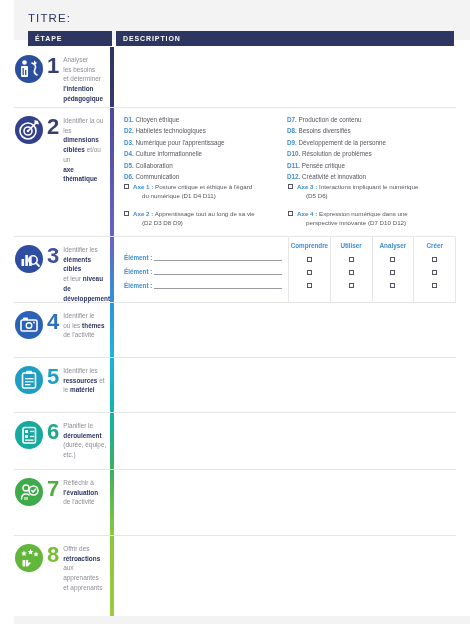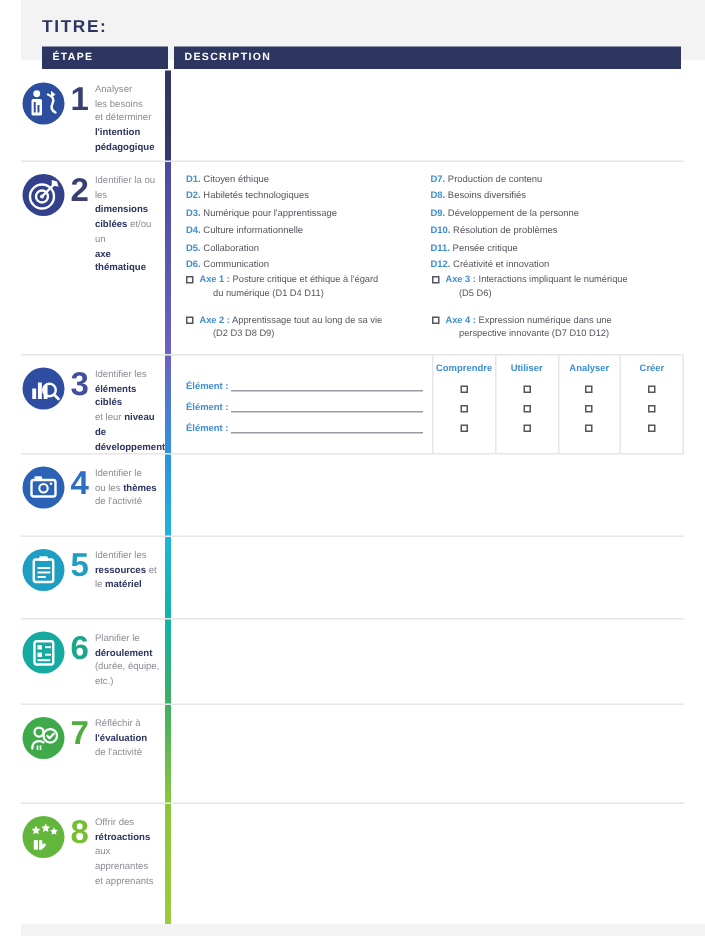--- a/index.html
+++ b/index.html
@@ -48,21 +48,21 @@
     height: 8px;
     background: #f3f3f3;
   }
 
   
   .titre {
     position: absolute;
     left: 28px;
     top: 12px;
     font-size: 11.5px;
-    font-weight: bold;
+    font-weight: normal;
     letter-spacing: 1.1px;
     color: #2d3561;
   }
 
   
   .hdr {
     position: absolute;
     top: 31px;
     height: 15px;
     background: #2d3561;

